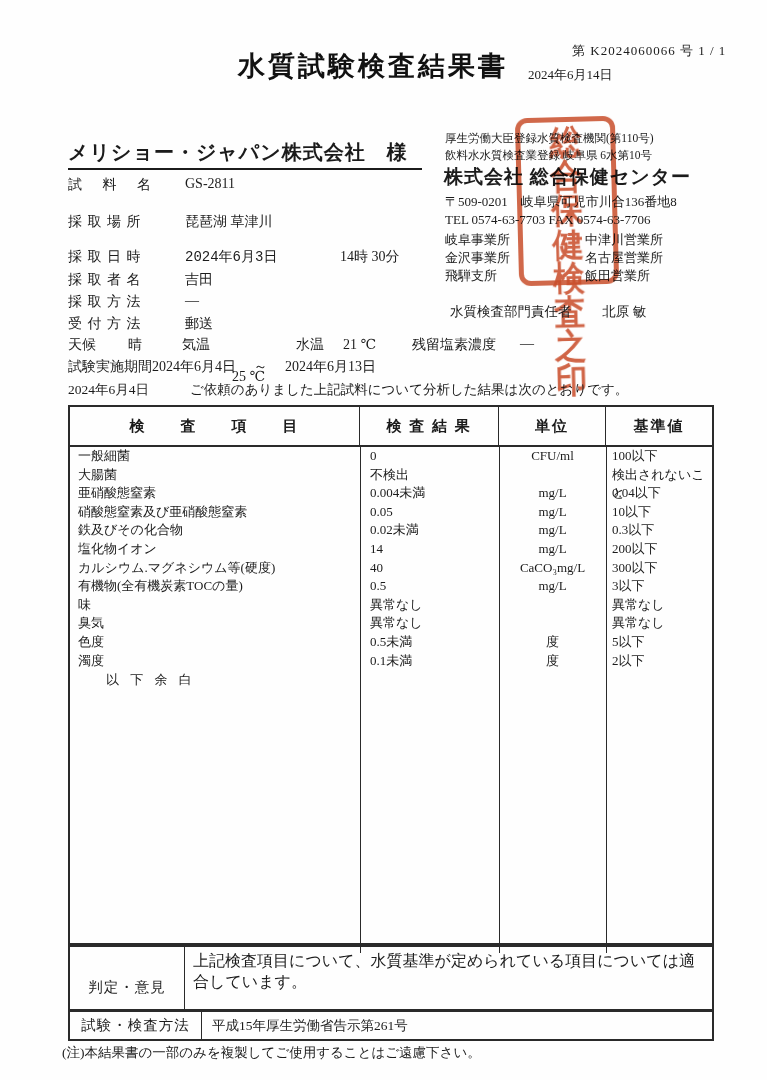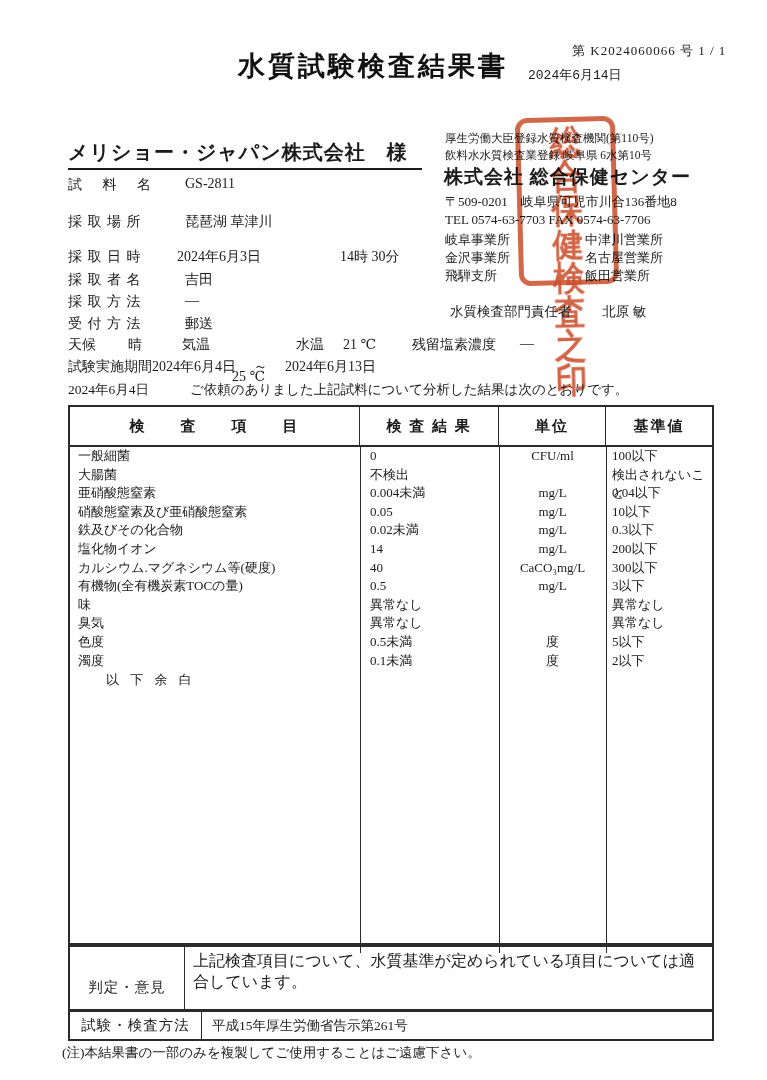--- a/index.html
+++ b/index.html
@@ -11,21 +11,21 @@
     font-family:"Liberation Serif","DejaVu Serif",serif;
     color:#1b1b1b;
     overflow:hidden;
   }
   .abs{position:absolute;}
   .doc-title{
     font-size:27px;font-weight:bold;letter-spacing:3px;
     color:#111;
   }
   .doc-num{font-size:13px;letter-spacing:1px;margin-left:44px;}
-  .doc-date{font-size:13px;font-family:Liberation Mono, monospace;}
+  .doc-date{font-size:13px;}
   .client-name{
     font-size:20px;font-weight:bold;letter-spacing:1px;
     border-bottom:2px solid #1b1b1b;padding-bottom:2px;padding-right:14px;
   }
   .field-label{font-size:14px;letter-spacing:1px;}
   .field-value{font-size:14px;}
   .lab-reg{font-size:11.5px;}
   .lab-company{font-size:19px;font-weight:bold;letter-spacing:1px;}
   .lab-line{font-size:13px;}
   .office-row{font-size:13px;display:flex;}
@@ -121,21 +121,21 @@
 
   <div class="abs client-name" style="left:68px;top:139px;">メリショー・ジャパン株式会社　様</div>
 
   <div class="abs field-label" style="left:68px;top:176px;">試　 料　 名</div>
   <div class="abs field-value" style="left:185px;top:176px;">GS-2811</div>
 
   <div class="abs field-label" style="left:68px;top:213px;">採 取 場 所</div>
   <div class="abs field-value" style="left:185px;top:213px;">琵琶湖 草津川</div>
 
   <div class="abs field-label" style="left:68px;top:248px;">採 取 日 時</div>
-  <div class="abs field-value" style="left:177px;top:248px;">2024年6月3日</div>
+  <div class="abs field-value" style="left:185px;top:248px;font-family:Liberation Mono, monospace;">2024年6月3日</div>
   <div class="abs field-value" style="left:340px;top:248px;">14時 30分</div>
 
   <div class="abs field-label" style="left:68px;top:271px;">採 取 者 名</div>
   <div class="abs field-value" style="left:185px;top:271px;">吉田</div>
 
   <div class="abs field-label" style="left:68px;top:293px;">採 取 方 法</div>
   <div class="abs field-value" style="left:185px;top:293px;">—</div>
 
   <div class="abs field-label" style="left:68px;top:315px;">受 付 方 法</div>
   <div class="abs field-value" style="left:185px;top:315px;">郵送</div>

